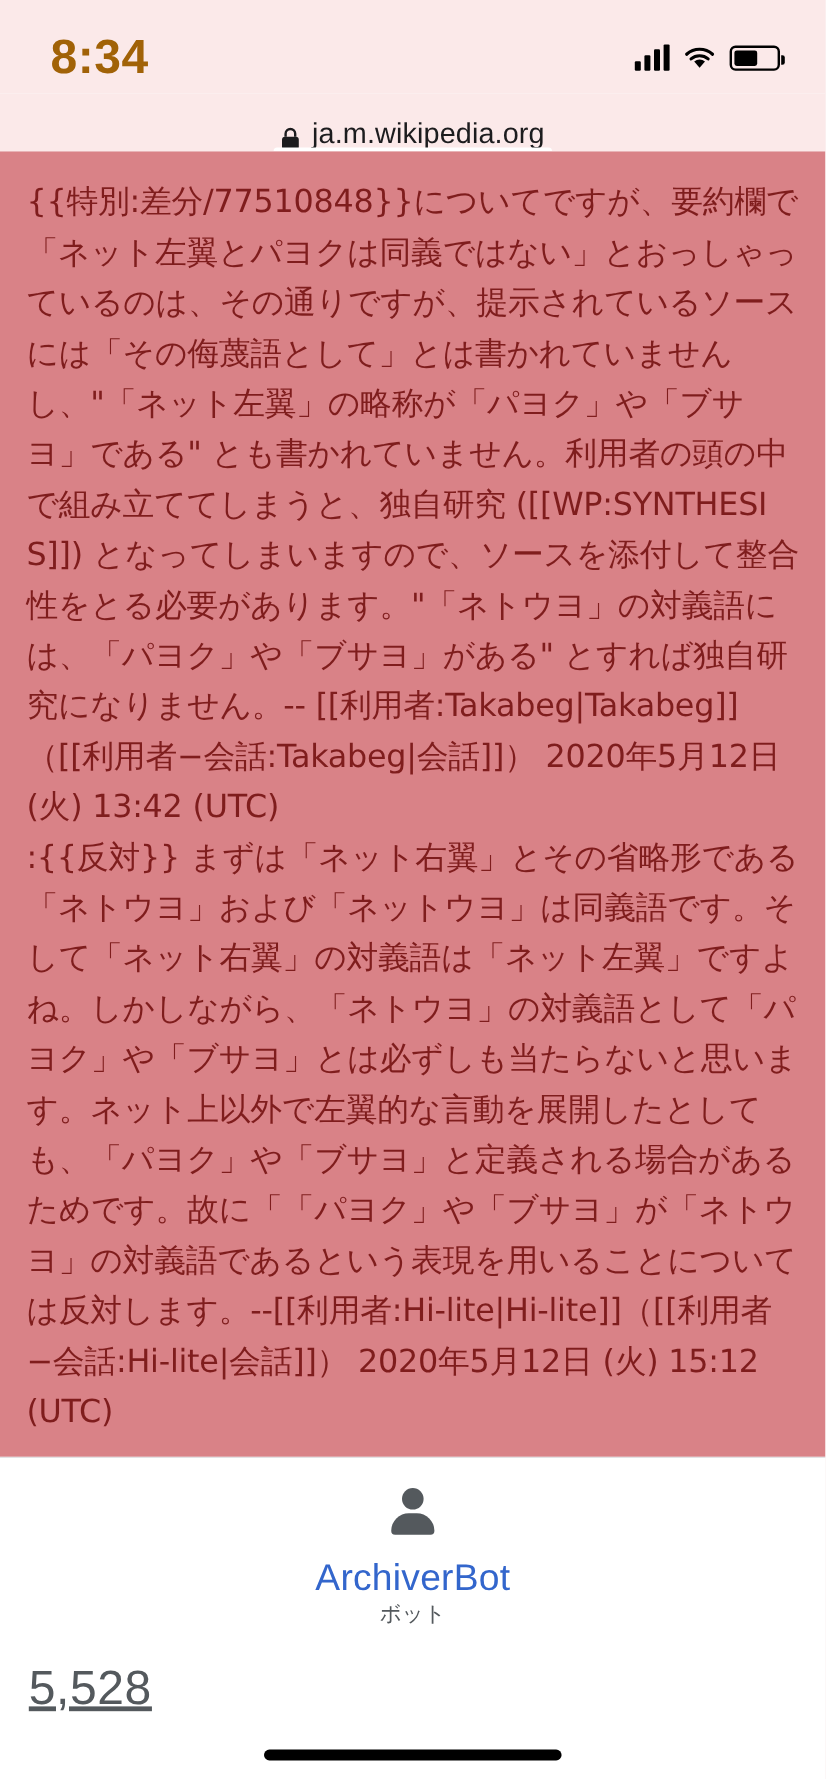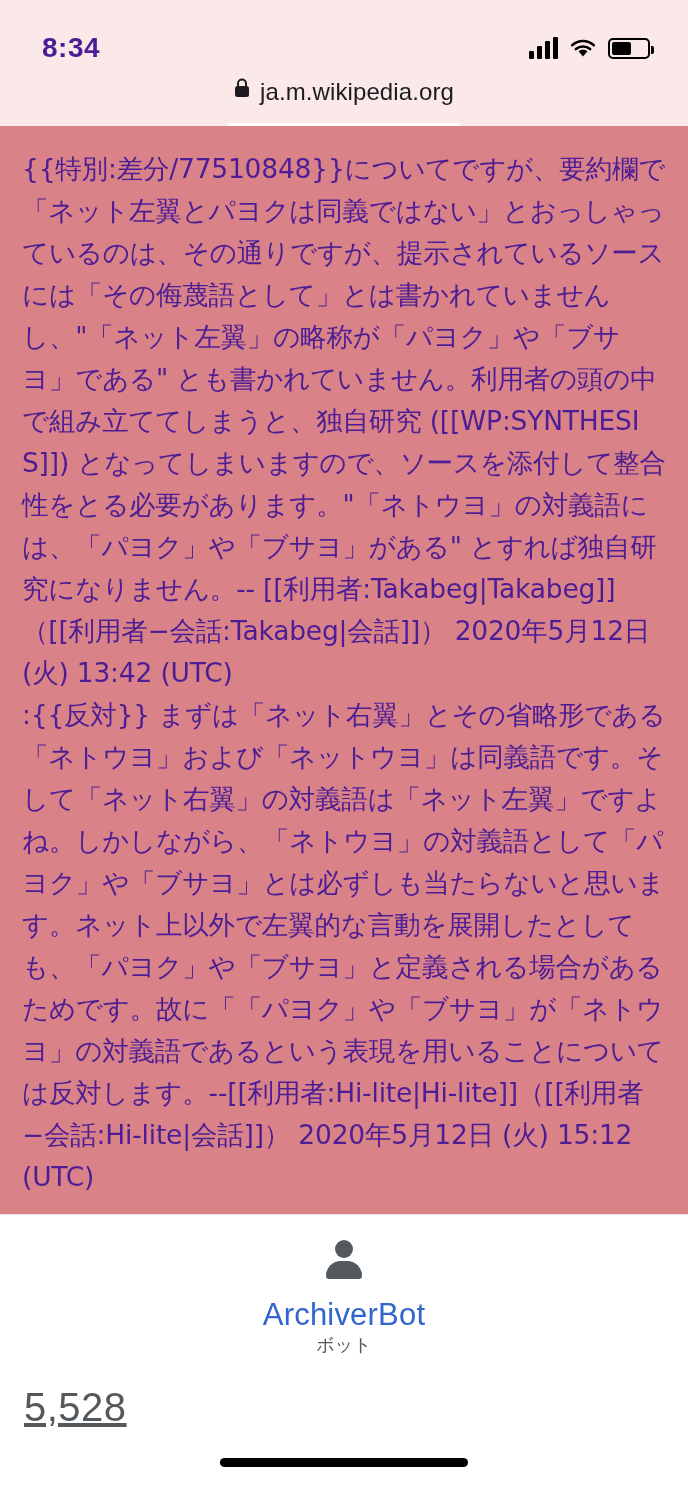--- a/index.html
+++ b/index.html
@@ -23,23 +23,23 @@
   .statusbar {
     height: 78px;
     background: #fbe9e9;
     display: flex;
     align-items: center;
     justify-content: space-between;
     padding: 18px 38px 0 42px;
     flex: 0 0 auto;
   }
   .status-time {
-    font-size: 28px;
+    font-size: 40px;
     font-weight: bold;
-    color: #4c1d95;
+    color: #a16207;
     letter-spacing: 0.5px;
   }
   .status-right {
     display: flex;
     align-items: center;
     gap: 10px;
   }
   .sig {
     display: flex;
     align-items: flex-end;
@@ -61,21 +61,21 @@
     content:""; position: absolute; right: -6px; top: 6px;
     width: 3px; height: 8px; background: #000; border-radius: 0 2px 2px 0;
   }
   .batt i { display:block; height: 100%; width: 55%; background: #000; border-radius: 2px; }
 
   
   .urlbar {
     height: 48px;
     background: #fbe9e9;
     display: flex;
-    align-items: flex-start;
+    align-items: flex-end;
     justify-content: center;
     gap: 10px;
     flex: 0 0 auto;
     position: relative;
   }
   .lock { width: 16px; height: 20px; position: relative; }
   .lock svg { display: block; }
   .url-text {
     font-size: 24px;
     color: #1c1c1e;
@@ -99,21 +99,21 @@
     overflow: hidden;
   }
   .talk-block {
     background: #d98287;
     padding: 22px 22px 16px 22px;
     min-height: 1068px;
   }
   .talk-para {
     font-size: 26.5px;
     line-height: 42px;
-    color: #4c1d95;
+    color: #7f1d1d;
     letter-spacing: -0.2px;
     word-break: break-all;
     font-family: "DejaVu Sans", sans-serif;
   }
   .talk-para + .talk-para { margin-top: 0; }
 
   .divider {
     height: 1px;
     background: #e2e2e4;
     margin: 0;

